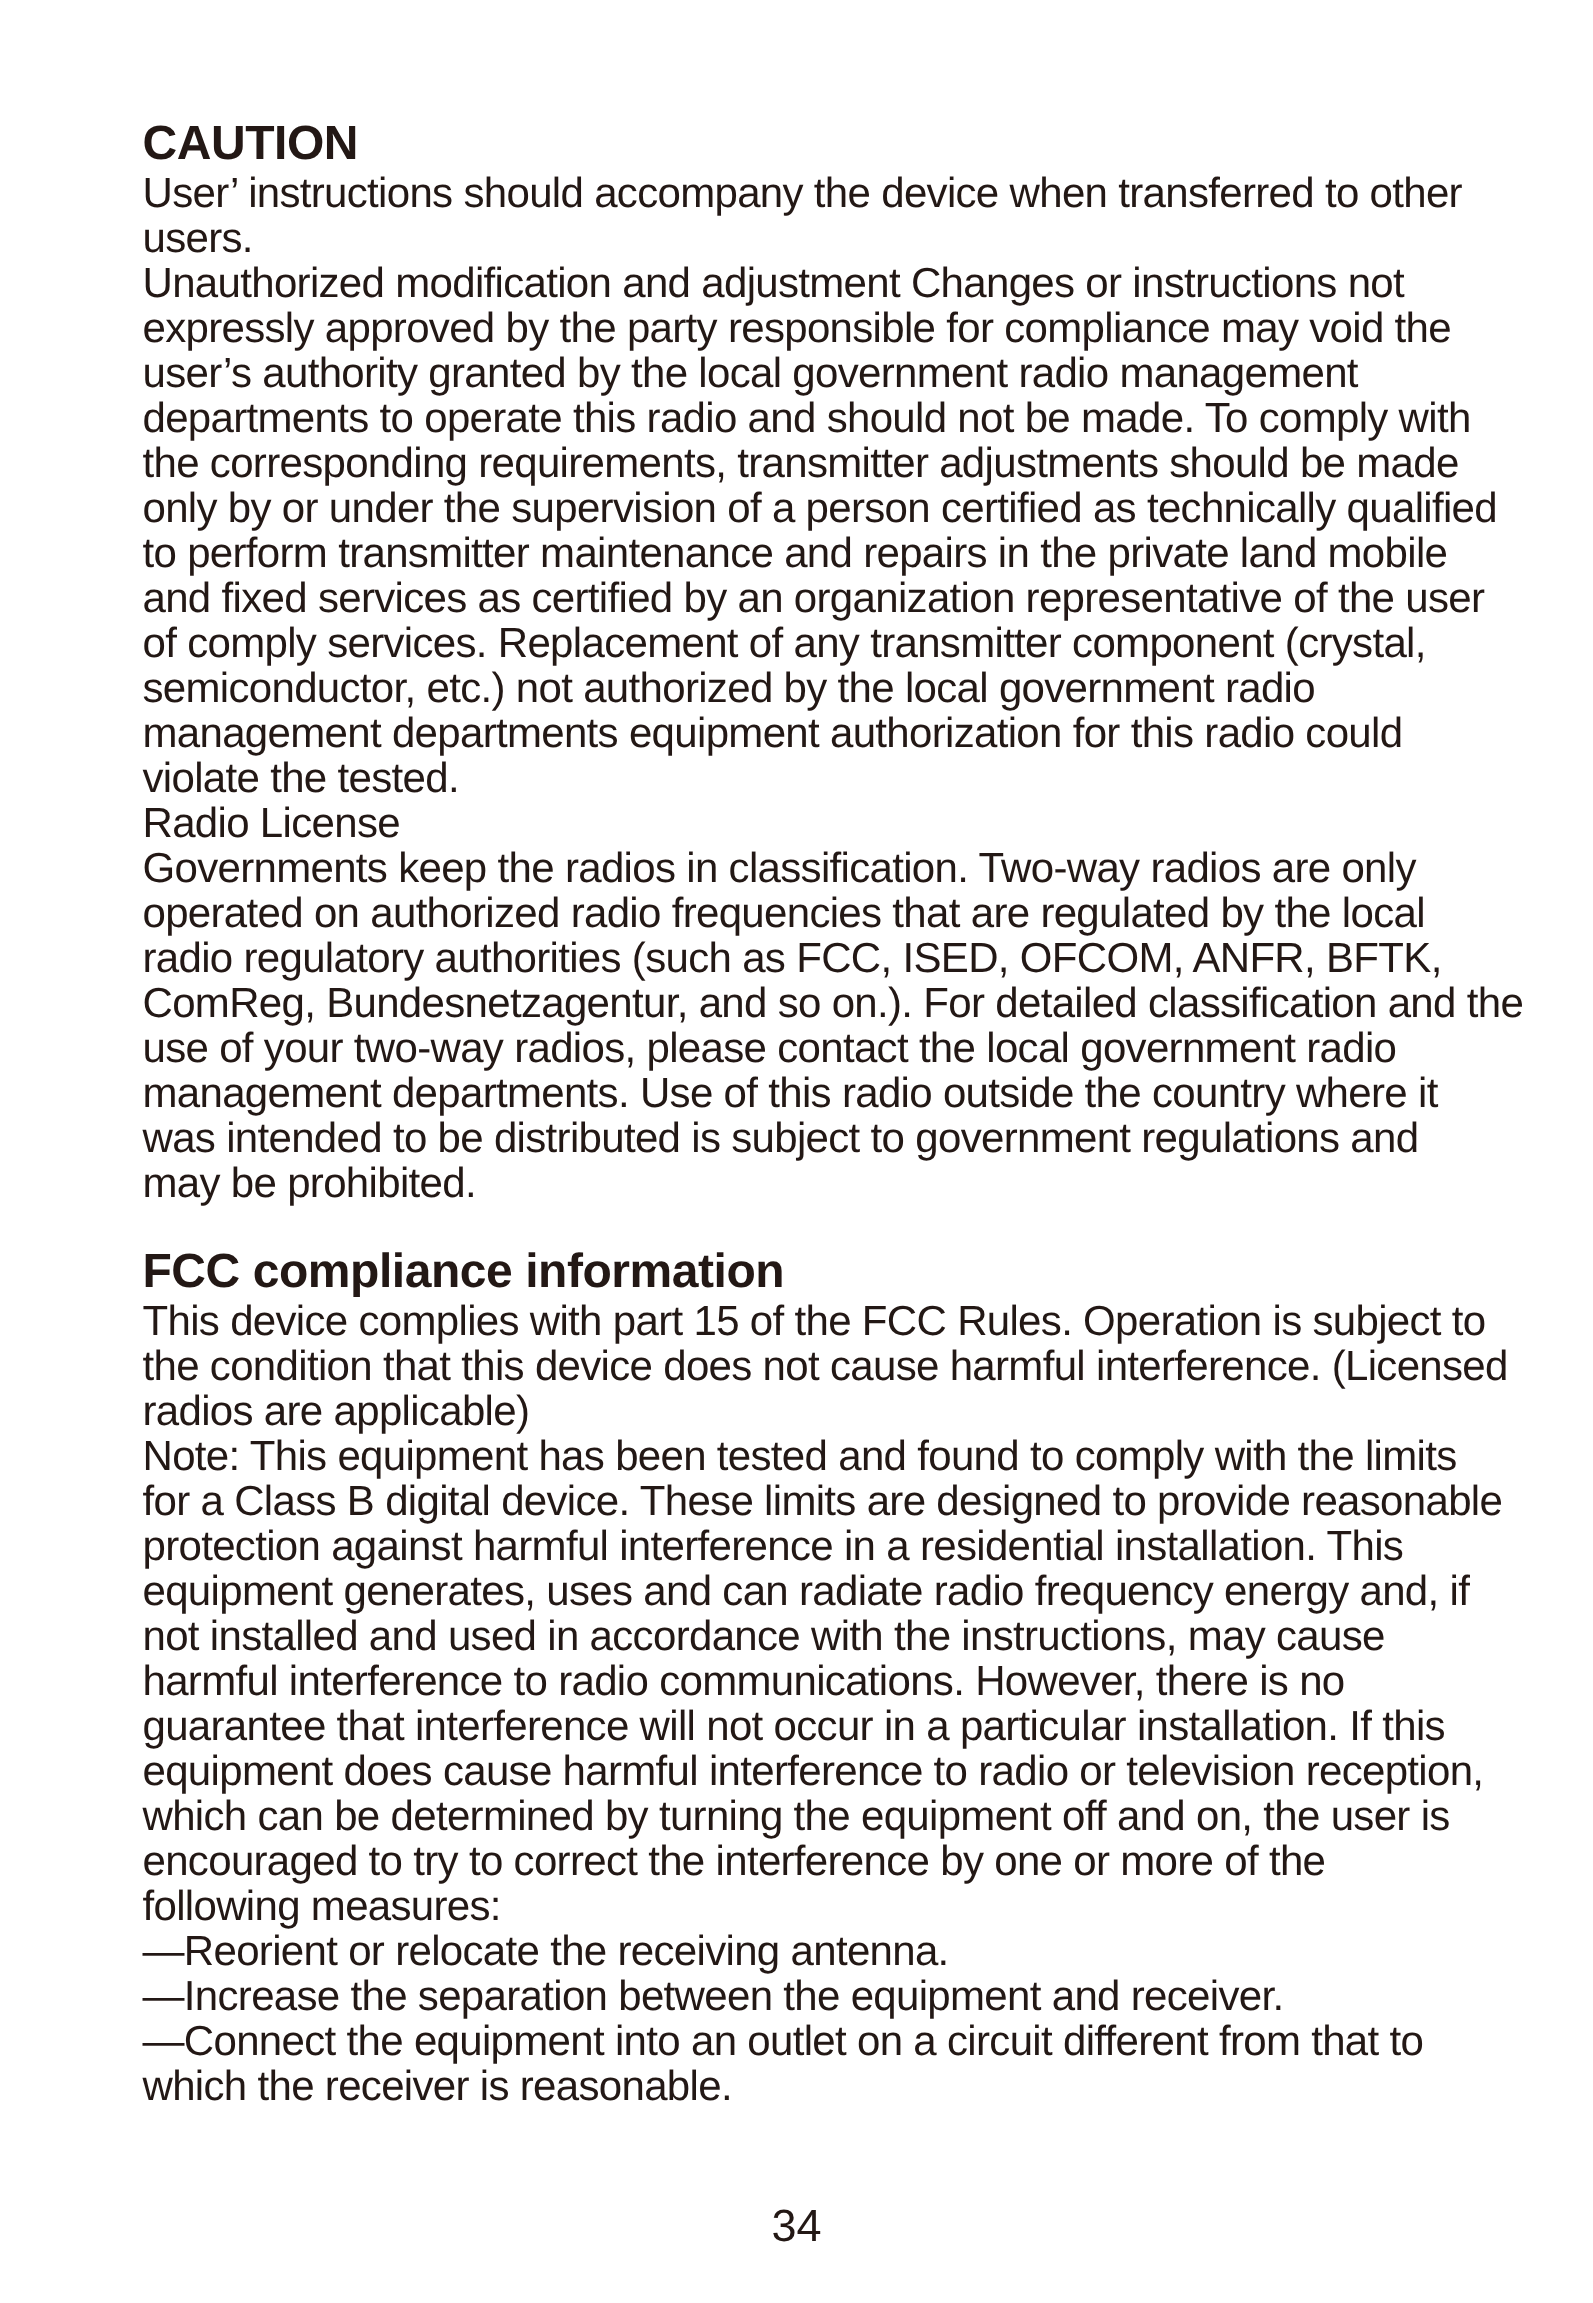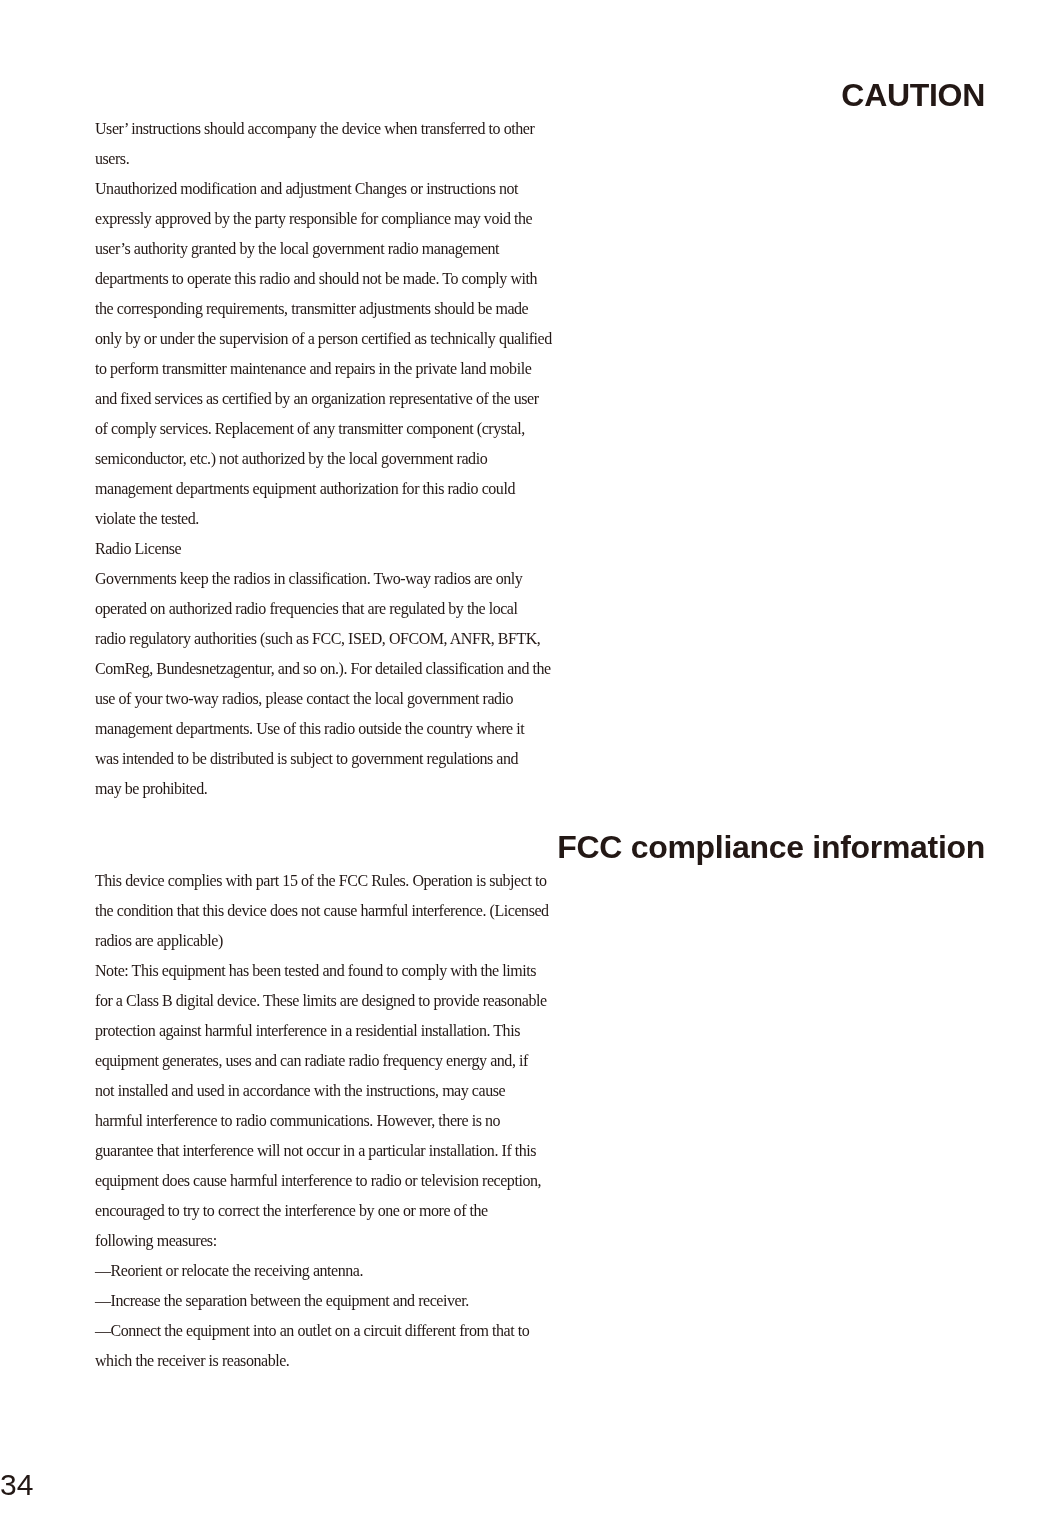--- a/index.html
+++ b/index.html
@@ -1,21 +1,21 @@
 <!DOCTYPE html>
 <html><head>
   <meta charset="utf-8">
   <style>
     html, body { margin: 0; padding: 0; background: #ffffff; }
     body { width: 1062px; height: 1535px; position: relative; overflow: hidden; color: #231815; }
     .page { position: absolute; left: 95px; top: 76px; width: 890px; }
-    .heading { font-family: "Liberation Sans", sans-serif; font-weight: bold; font-size: 32px; line-height: 38px; margin: 0; letter-spacing: -0.3px; text-align: right; }
-    .line { font-family: Liberation Serif, serif; font-size: 16px; line-height: 30px; white-space: nowrap; letter-spacing: -0.45px; }
+    .heading { font-family: "Liberation Sans", sans-serif; font-weight: bold; font-size: 32px; line-height: 38px; margin: 0; letter-spacing: -0.3px; }
+    .line { font-family: Liberation Sans, sans-serif; font-size: 28px; line-height: 30px; white-space: nowrap; letter-spacing: -0.45px; }
     .section-gap { height: 24px; }
-    .page-number { position: absolute; left: 0; width: 1062px; top: 1466px; text-align: left; font-family: "Liberation Sans", sans-serif; font-size: 30px; line-height: 38px; }
+    .page-number { position: absolute; left: 0; width: 1062px; top: 1466px; text-align: center; font-family: "Liberation Sans", sans-serif; font-size: 30px; line-height: 38px; }
   </style>
 </head>
 <body>
 
 <div class="page">
   <section>
     <h2 class="heading">CAUTION</h2>
     <div>
       <div class="line">User’ instructions should accompany the device when transferred to other</div>
       <div class="line">users.</div>
@@ -52,20 +52,21 @@
       <div class="line">the condition that this device does not cause harmful interference. (Licensed</div>
       <div class="line">radios are applicable)</div>
       <div class="line">Note: This equipment has been tested and found to comply with the limits</div>
       <div class="line">for a Class B digital device. These limits are designed to provide reasonable</div>
       <div class="line">protection against harmful interference in a residential installation. This</div>
       <div class="line">equipment generates, uses and can radiate radio frequency energy and, if</div>
       <div class="line">not installed and used in accordance with the instructions, may cause</div>
       <div class="line">harmful interference to radio communications. However, there is no</div>
       <div class="line">guarantee that interference will not occur in a particular installation. If this</div>
       <div class="line">equipment does cause harmful interference to radio or television reception,</div>
+      <div class="line">which can be determined by turning the equipment off and on, the user is</div>
       <div class="line">encouraged to try to correct the interference by one or more of the</div>
       <div class="line">following measures:</div>
       <div class="line">—Reorient or relocate the receiving antenna.</div>
       <div class="line">—Increase the separation between the equipment and receiver.</div>
       <div class="line">—Connect the equipment into an outlet on a circuit different from that to</div>
       <div class="line">which the receiver is reasonable.</div>
     </div>
   </section>
 </div>
 

